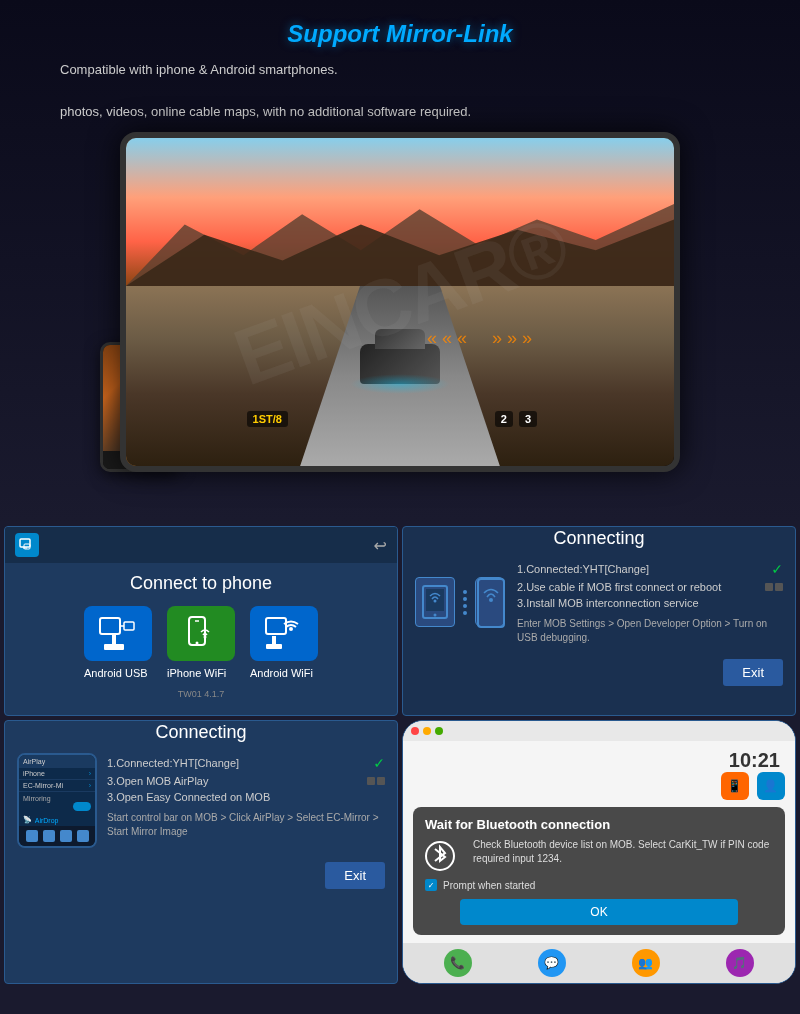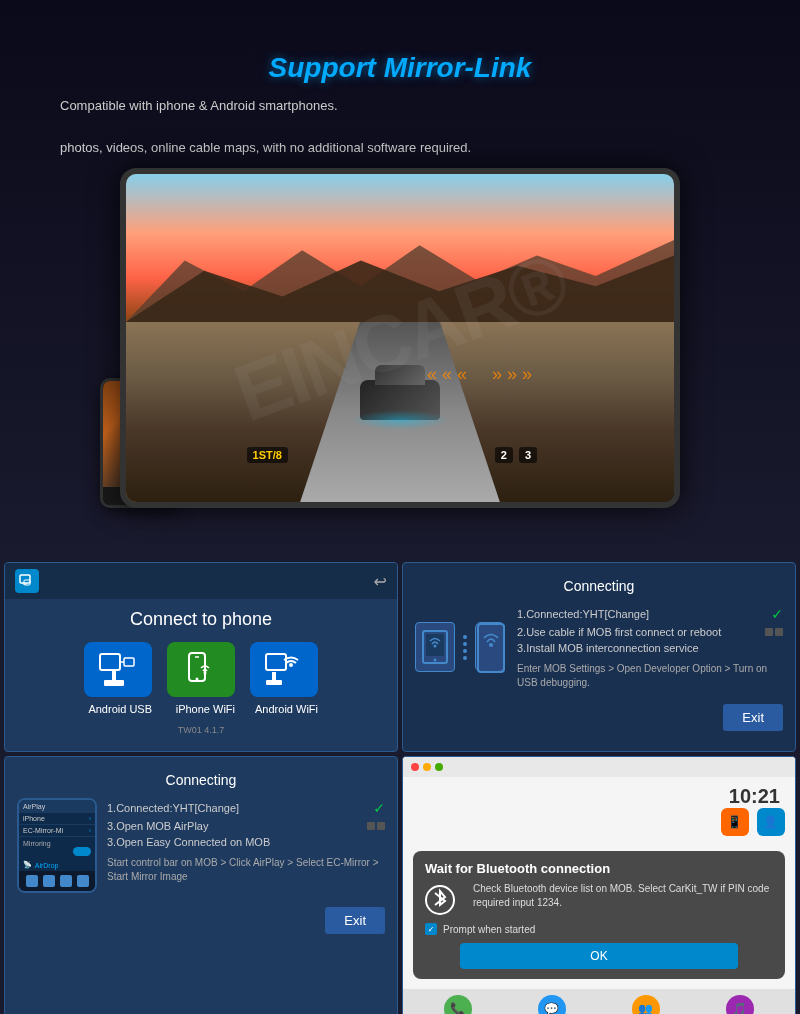--- a/index.html
+++ b/index.html
@@ -12,27 +12,26 @@
     }
 
     
     .top-section {
       background: linear-gradient(180deg, #0a0a1a 0%, #1a1a2e 100%);
       padding: 20px 40px 30px;
       text-align: center;
     }
 
     .main-title {
-      font-size: 28px;
+      font-size: 24px;
       font-weight: bold;
       color: #00aaff;
       text-shadow: 0 0 10px rgba(0,170,255,0.5);
       margin-bottom: 12px;
       font-style: italic;
-      margin-top: 32px;
     }
 
     .description-text {
       color: #cccccc;
       font-size: 13px;
       line-height: 1.6;
       text-align: left;
       padding-left: 20px;
     }
 
@@ -253,21 +252,21 @@
     .connect-options {
       display: flex;
       justify-content: center;
       gap: 15px;
       padding: 0 10px 10px;
     }
 
     .connect-option {
       display: flex;
       flex-direction: column;
-      align-items: flex-end;
+      align-items: flex-start;
       gap: 6px;
     }
 
     .connect-icon-box {
       width: 68px;
       height: 55px;
       border-radius: 8px;
       display: flex;
       align-items: center;
       justify-content: center;
@@ -297,23 +296,23 @@
 
     
     .panel-connecting {
       background: #1a3050;
       padding: 0;
       min-height: 190px;
     }
 
     .connecting-title {
       color: #fff;
-      font-size: 14px;
+      font-size: 18px;
       text-align: center;
-      padding: 15px 10px 10px;
+      padding: 1px 10px 10px;
     }
 
     .connecting-body {
       display: flex;
       padding: 0 12px 10px;
       gap: 12px;
     }
 
     .connecting-icon-area {
       display: flex;
@@ -498,20 +497,21 @@
       color: #aaa;
       font-size: 10px;
       margin-top: 6px;
       line-height: 1.4;
     }
 
     
     .panel-bluetooth {
       background: #f5f5f5;
       min-height: 200px;
+      border-radius: 21px;
     }
 
     .bt-header-dots {
       display: flex;
       gap: 4px;
       padding: 6px 8px;
       background: #e8e8e8;
     }
 
     .bt-dot {
@@ -527,21 +527,21 @@
     .bt-time {
       font-size: 20px;
       font-weight: bold;
       color: #333;
       text-align: right;
       padding: 8px 15px 0;
     }
 
     .bt-modal {
       background: rgba(0,0,0,0.7);
-      margin: 10px 10px;
+      margin: 2px 10px;
       border-radius: 8px;
       padding: 10px 12px;
       color: #fff;
     }
 
     .bt-modal-title {
       font-size: 13px;
       font-weight: bold;
       color: #fff;
       margin-bottom: 6px;

